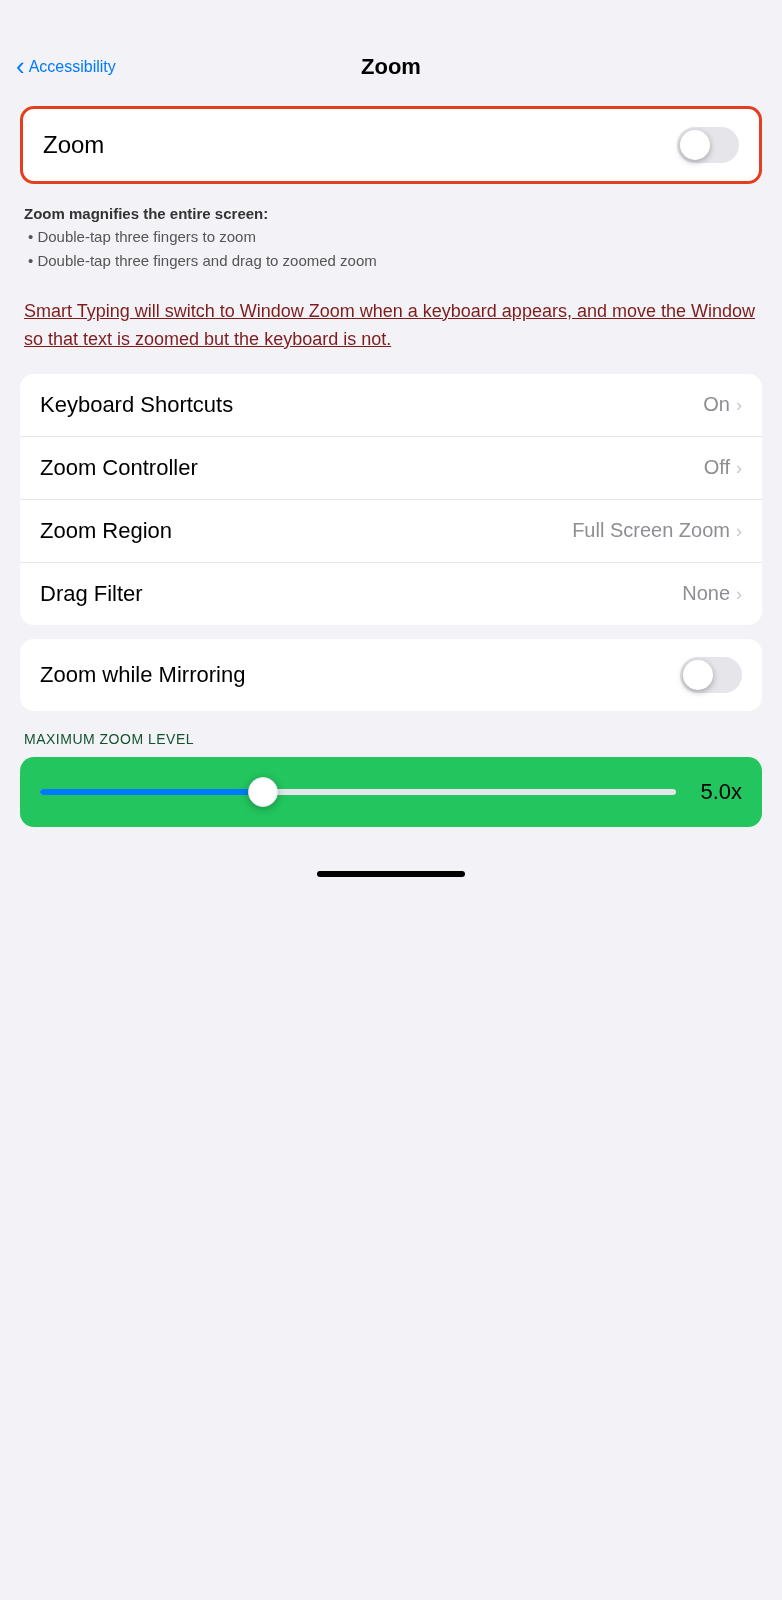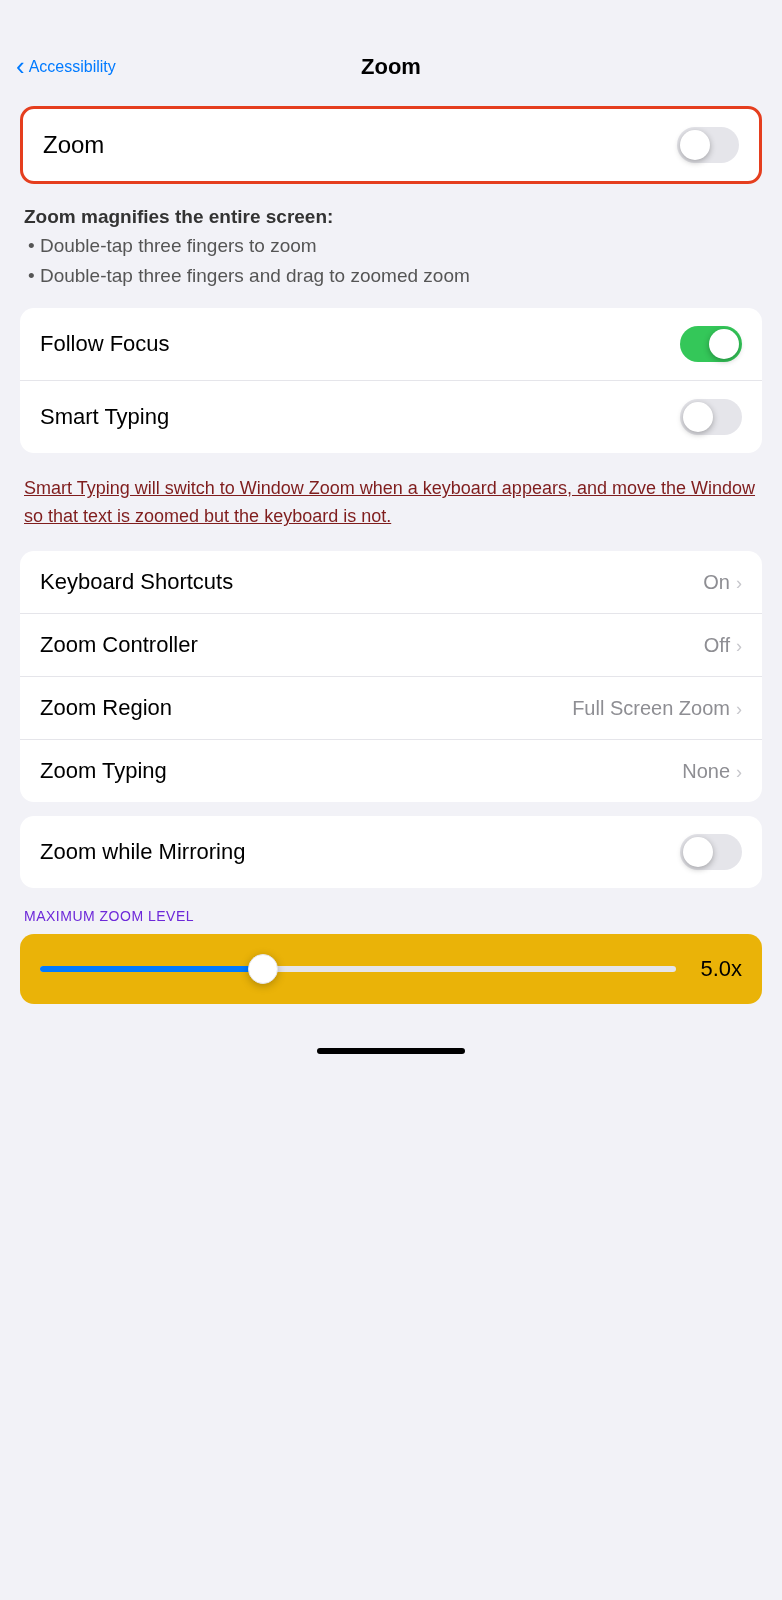--- a/index.html
+++ b/index.html
@@ -76,21 +76,21 @@
 
     .zoom-row-label {
       font-size: 24px;
       color: #000;
       font-weight: 400;
     }
 
     
     .zoom-description {
       padding: 4px 0 18px 4px;
-      font-size: 19px;
+      font-size: 15px;
       color: #555;
       line-height: 1.55;
     }
 
     .zoom-description strong {
       font-weight: 600;
       color: #333;
     }
 
     .zoom-description ul {
@@ -186,29 +186,29 @@
       color: #7f1d1d;
       line-height: 1.55;
       padding: 8px 4px 20px 4px;
       text-decoration: underline;
     }
 
     
     .section-label {
       font-size: 14px;
       font-weight: 500;
-      color: #6d28d9;
+      color: #14532d;
       text-transform: uppercase;
       letter-spacing: 0.5px;
       padding: 6px 4px 10px 4px;
     }
 
     
     .slider-container {
-      background: #eab308;
+      background: #22c55e;
       border-radius: 14px;
       padding: 22px 20px;
       display: flex;
       align-items: center;
       gap: 16px;
       margin-bottom: 30px;
     }
 
     .slider-track {
       flex: 1;
@@ -283,34 +283,20 @@
   </div>
 
   <div class="zoom-description">
     <strong>Zoom magnifies the entire screen:</strong>
     <ul>
       <li>Double-tap three fingers to zoom</li>
       <li>Double-tap three fingers and drag to zoomed zoom</li>
     </ul>
   </div>
 
-  <div class="card">
-    <div class="card-row">
-      <span class="card-row-label">Follow Focus</span>
-      <div class="toggle on">
-        <div class="toggle-thumb"></div>
-      </div>
-    </div>
-    <div class="card-row">
-      <span class="card-row-label">Smart Typing</span>
-      <div class="toggle off">
-        <div class="toggle-thumb"></div>
-      </div>
-    </div>
-  </div>
 
   <div class="section-description">Smart Typing will switch to Window Zoom when a keyboard appears, and move the Window so that text is zoomed but the keyboard is not.</div>
 
   <div class="card">
     <div class="card-row">
       <span class="card-row-label">Keyboard Shortcuts</span>
       <div class="card-row-right">
         <span>On</span>
         <span class="chevron-icon">›</span>
       </div>
@@ -323,21 +309,21 @@
       </div>
     </div>
     <div class="card-row">
       <span class="card-row-label">Zoom Region</span>
       <div class="card-row-right">
         <span>Full Screen Zoom</span>
         <span class="chevron-icon">›</span>
       </div>
     </div>
     <div class="card-row">
-      <span class="card-row-label">Zoom Typing</span>
+      <span class="card-row-label">Drag Filter</span>
       <div class="card-row-right">
         <span>None</span>
         <span class="chevron-icon">›</span>
       </div>
     </div>
   </div>
 
   <div class="card">
     <div class="card-row">
       <span class="card-row-label">Zoom while Mirroring</span>

